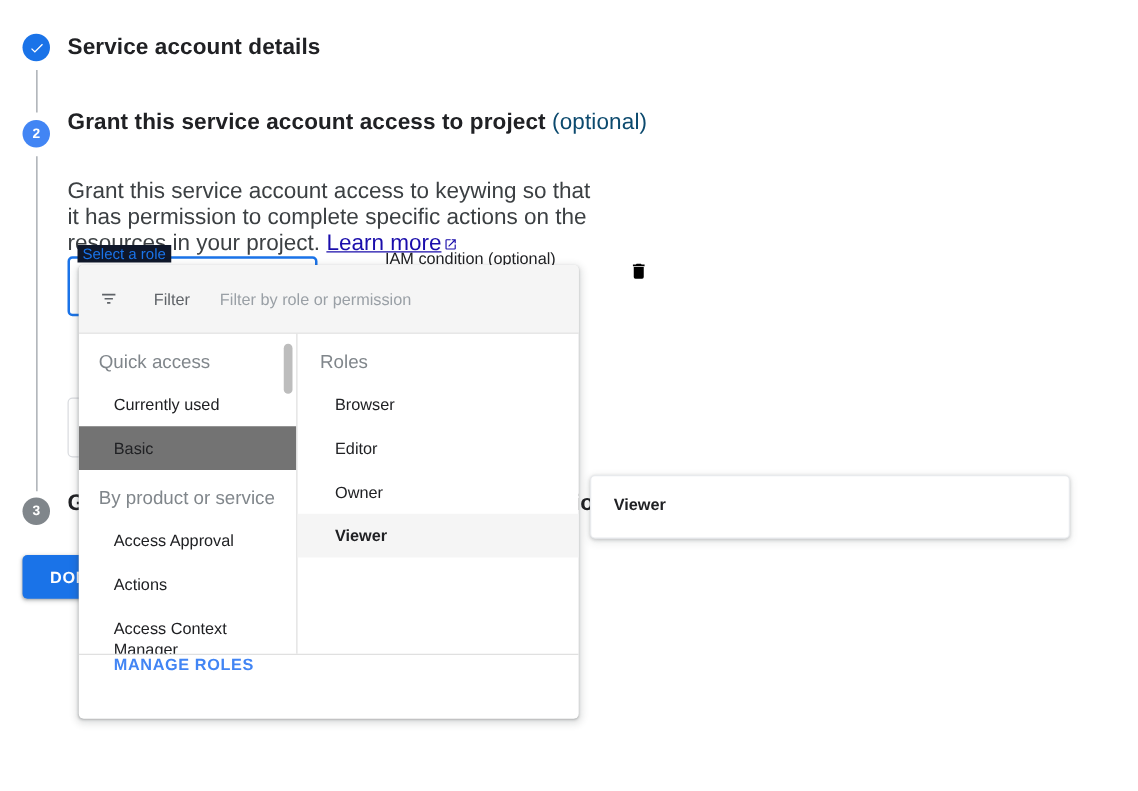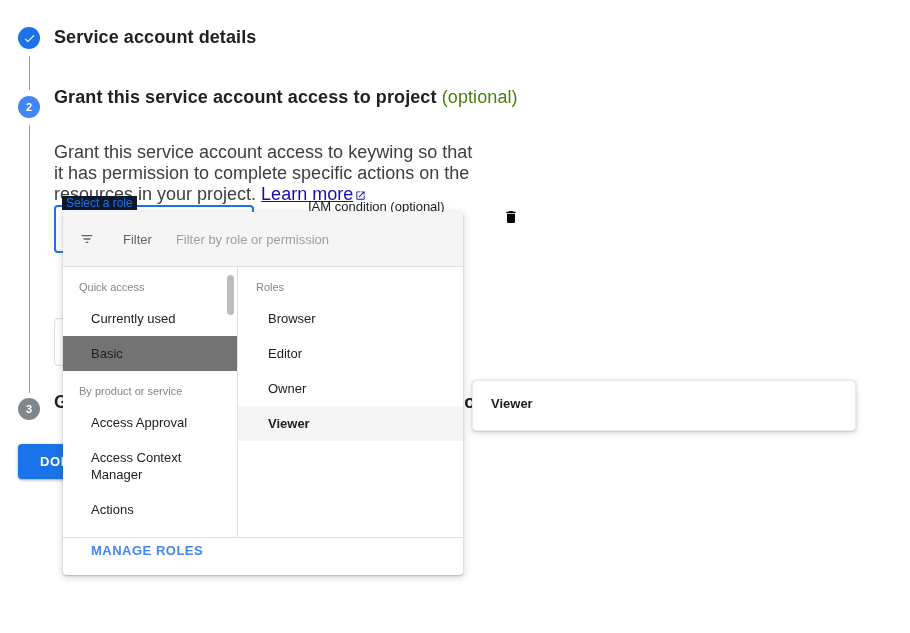--- a/index.html
+++ b/index.html
@@ -36,21 +36,21 @@
   .conn-2 { top: 125px; height: 268px; }
 
   
   .h-section {
     position: absolute;
     font-size: 18px; font-weight: 700; color: #202124;
     letter-spacing: .1px;
   }
   #title-1 { top: 27px; left: 54px; }
   #title-2 { top: 83px; left: 54px; line-height: 29px; width: 470px; }
-  #title-2 .optional { color: #4d7c0f; font-weight: 400; }
+  #title-2 .optional { color: #0c4a6e; font-weight: 400; }
 
   .desc {
     position: absolute;
     top: 142px; left: 54px;
     width: 430px;
     font-size: 18px; line-height: 21px; color: #3c4043;
   }
   .desc a {
     color: #1a0dab; text-decoration: underline;
   }
@@ -157,21 +157,21 @@
     position: relative;
     overflow: hidden;
     border-right: 1px solid #e0e0e0;
   }
   .dd-col-right {
     flex: 1 1 auto;
     position: relative;
     overflow: hidden;
   }
   .dd-group-label {
-    font-size: 11px; color: #80868b;
+    font-size: 15px; color: #80868b;
     padding: 14px 16px 8px 16px;
   }
   .dd-item {
     font-size: 13px; color: #202124;
     padding: 9px 16px 9px 28px;
     line-height: 17px;
     cursor: pointer;
   }
   .dd-item.sel { background: #737373; }
   .dd-item.selr { background: #f5f5f5; font-weight: 700; }
@@ -181,23 +181,23 @@
   .scroll-thumb {
     position: absolute;
     top: 8px; right: 3px;
     width: 7px; height: 40px;
     background: #bdbdbd;
     border-radius: 4px;
   }
 
   .dd-footer {
     flex: 0 0 auto;
-    height: 38px;
+    height: 52px;
     border-top: 1px solid #e0e0e0;
-    display: flex; align-items: center;
+    display: flex; 
     padding: 0 0 12px 28px;
   }
   .manage-roles {
     font-size: 13px; font-weight: 700; letter-spacing: .5px;
     color: #4285f4; cursor: pointer;
   }
 
   
   .tooltip {
     position: absolute;
@@ -289,22 +289,22 @@
     </div>
 
     <div class="dd-body">
 
       <div class="dd-col-left">
         <div class="dd-group-label">Quick access</div>
         <div class="dd-item">Currently used</div>
         <div class="dd-item sel">Basic</div>
         <div class="dd-group-label">By product or service</div>
         <div class="dd-item">Access Approval</div>
+        <div class="dd-item">Actions</div>
         <div class="dd-item">Access Context Manager</div>
-        <div class="dd-item">Actions</div>
         <div class="scroll-thumb"></div>
       </div>
 
       <div class="dd-col-right">
         <div class="dd-group-label">Roles</div>
         <div class="dd-item">Browser</div>
         <div class="dd-item">Editor</div>
         <div class="dd-item">Owner</div>
         <div class="dd-item selr">Viewer</div>
       </div>

